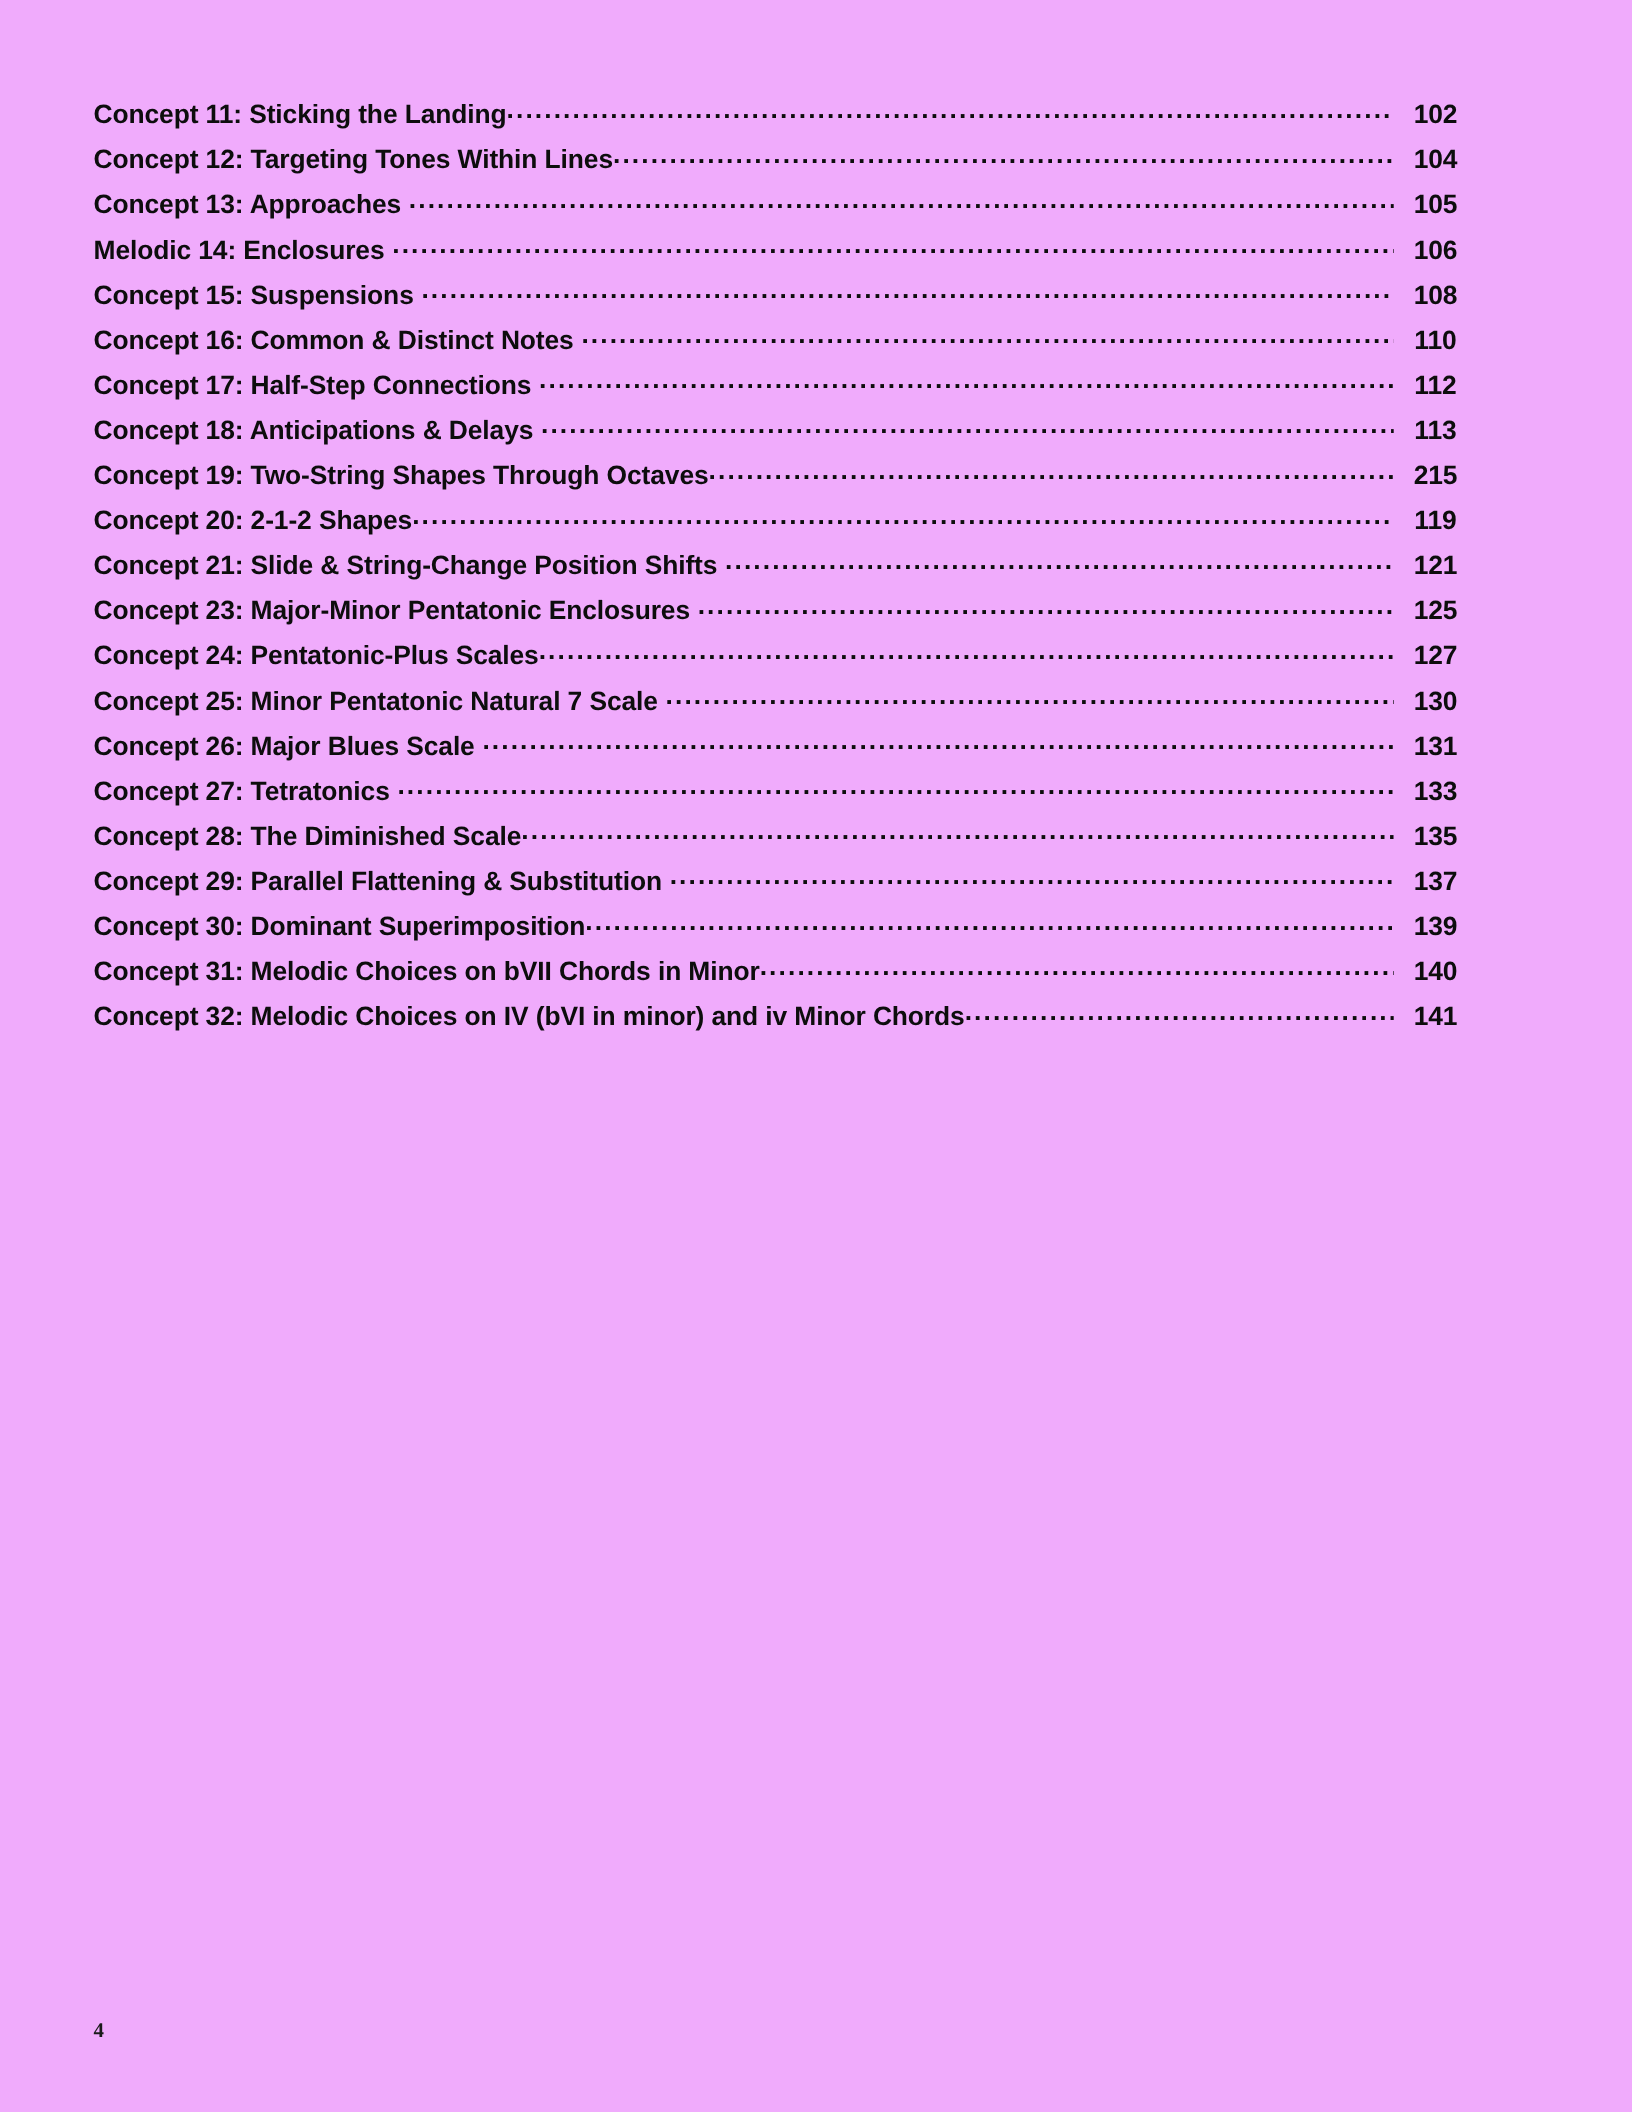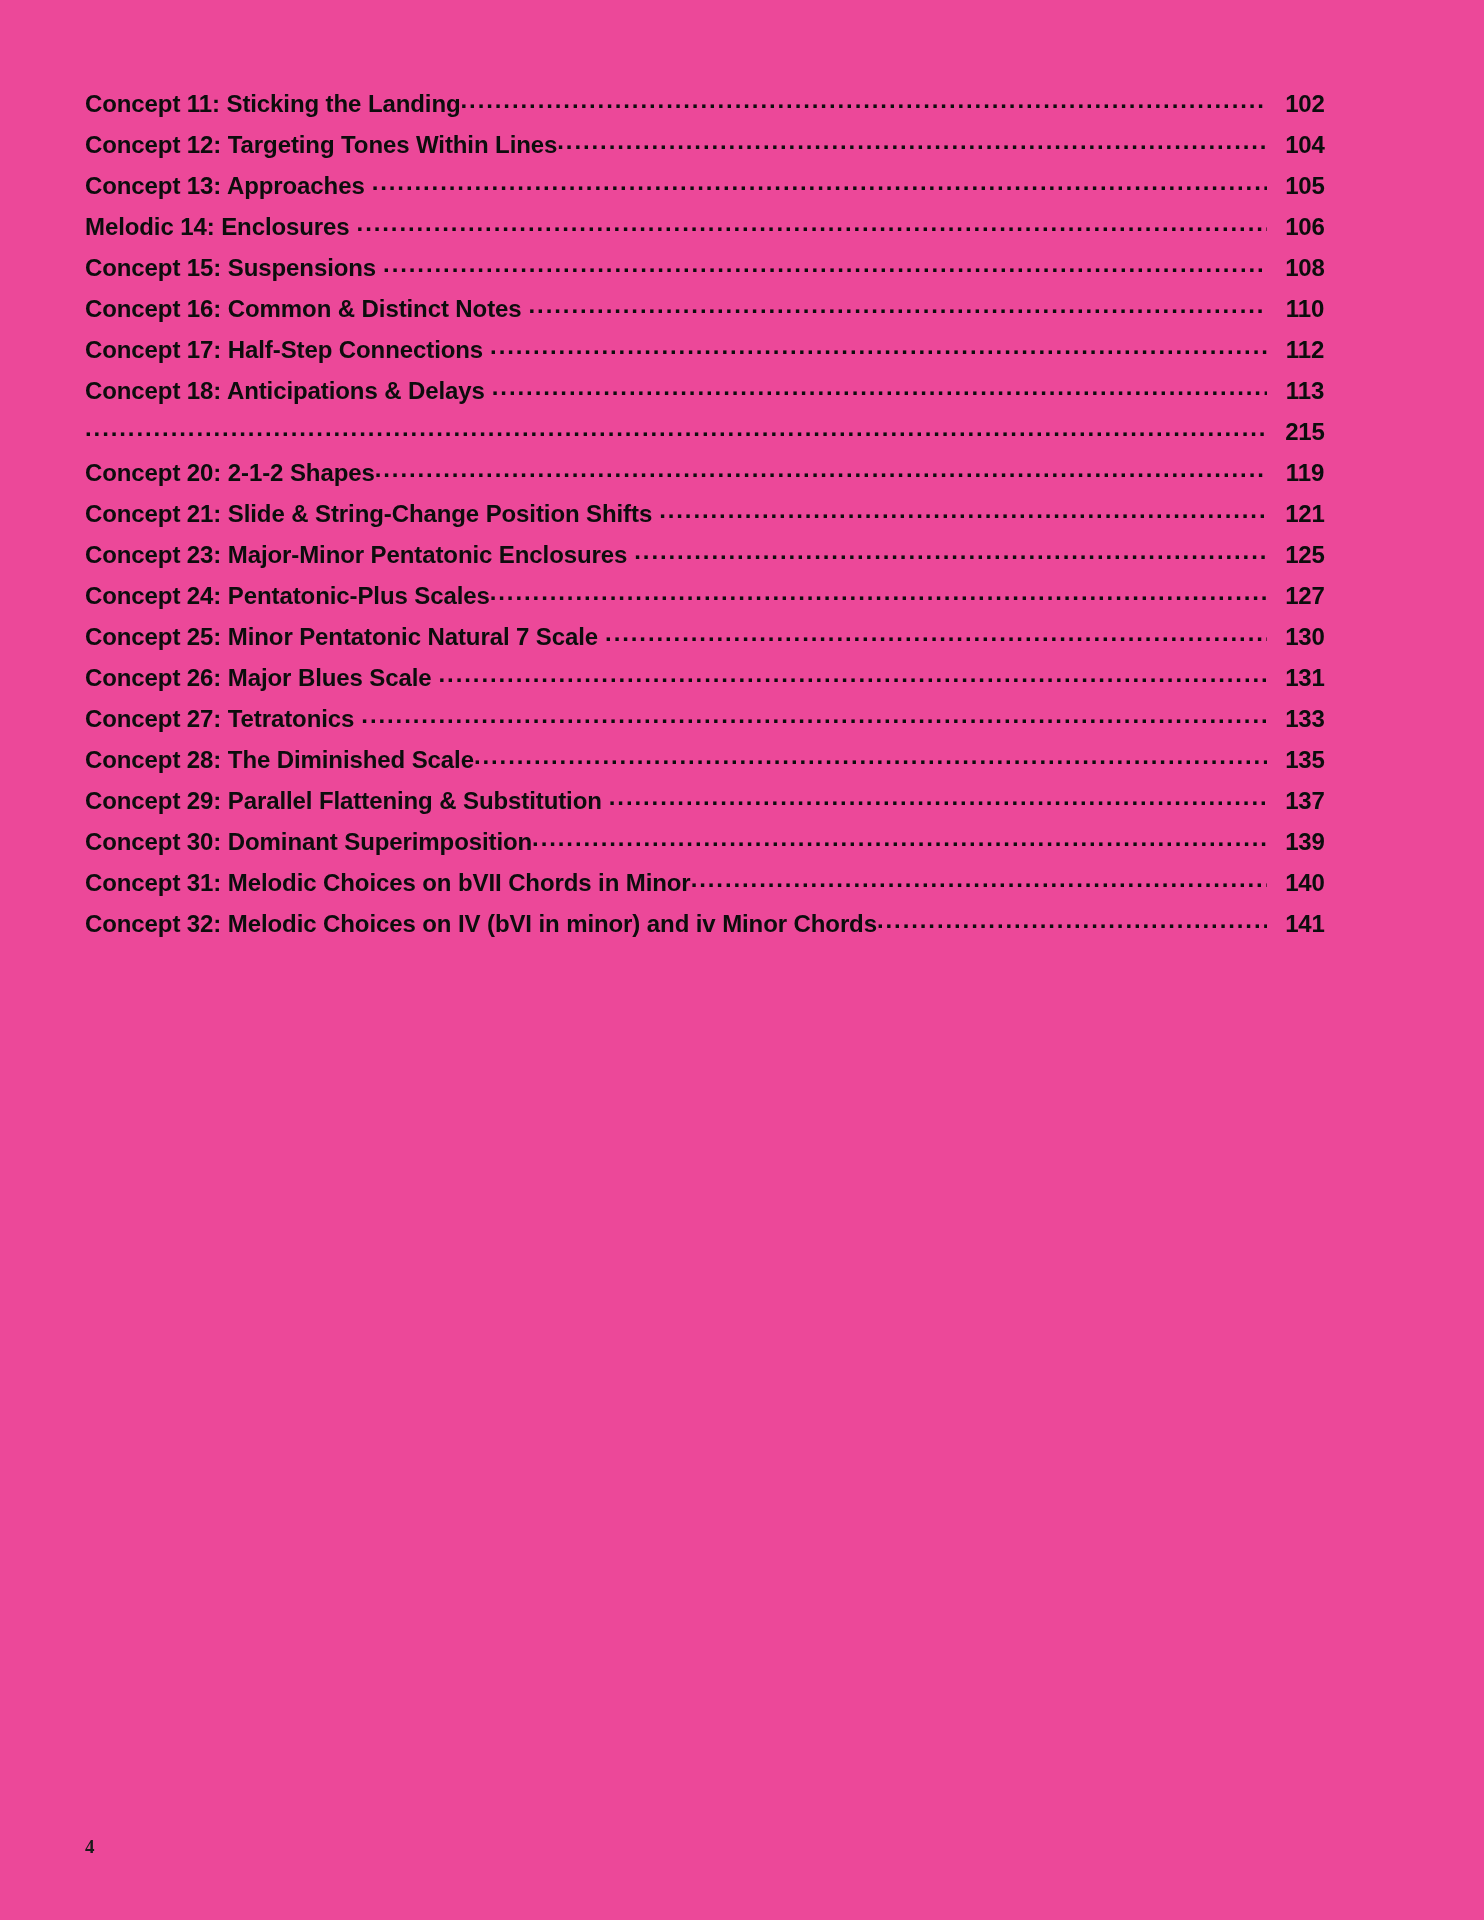--- a/index.html
+++ b/index.html
@@ -5,21 +5,21 @@
   html, body {
     margin: 0;
     padding: 0;
     background: #ffffff;
   }
 
   .page {
     position: relative;
     width: 1484px;
     height: 1920px;
-    background: #ec4899;
+    background: #f0abfc;
     font-family: "Liberation Sans", sans-serif;
     overflow: hidden;
   }
 
   .toc {
     position: absolute;
     left: 85px;
     top: 88px;
     width: 1248px;
   }
@@ -128,20 +128,21 @@
         <span class="toc-title">Concept 17: Half-Step Connections</span>
         <span class="toc-leader"></span>
         <span class="toc-page">112</span>
       </div>
       <div class="toc-entry gap">
         <span class="toc-title">Concept 18: Anticipations &amp; Delays</span>
         <span class="toc-leader"></span>
         <span class="toc-page">113</span>
       </div>
       <div class="toc-entry">
+        <span class="toc-title">Concept 19: Two-String Shapes Through Octaves</span>
         <span class="toc-leader"></span>
         <span class="toc-page">215</span>
       </div>
       <div class="toc-entry">
         <span class="toc-title">Concept 20: 2-1-2 Shapes</span>
         <span class="toc-leader"></span>
         <span class="toc-page">119</span>
       </div>
       <div class="toc-entry gap">
         <span class="toc-title">Concept 21: Slide &amp; String-Change Position Shifts</span>

